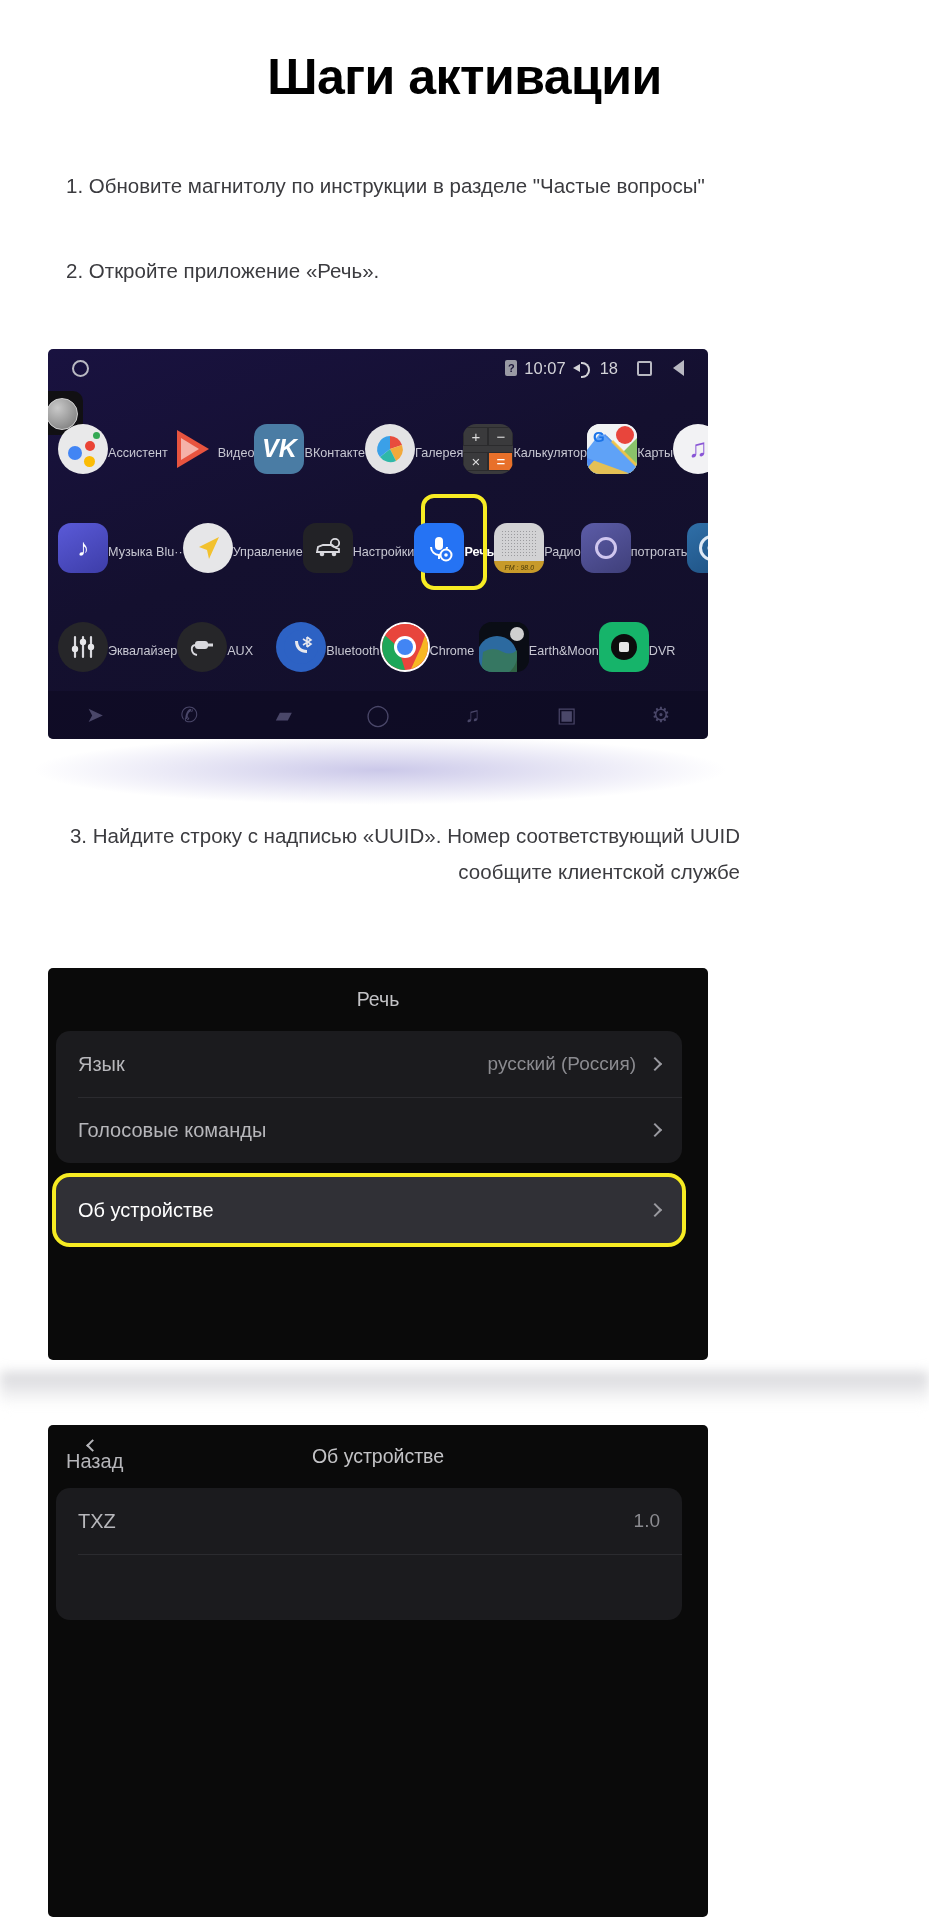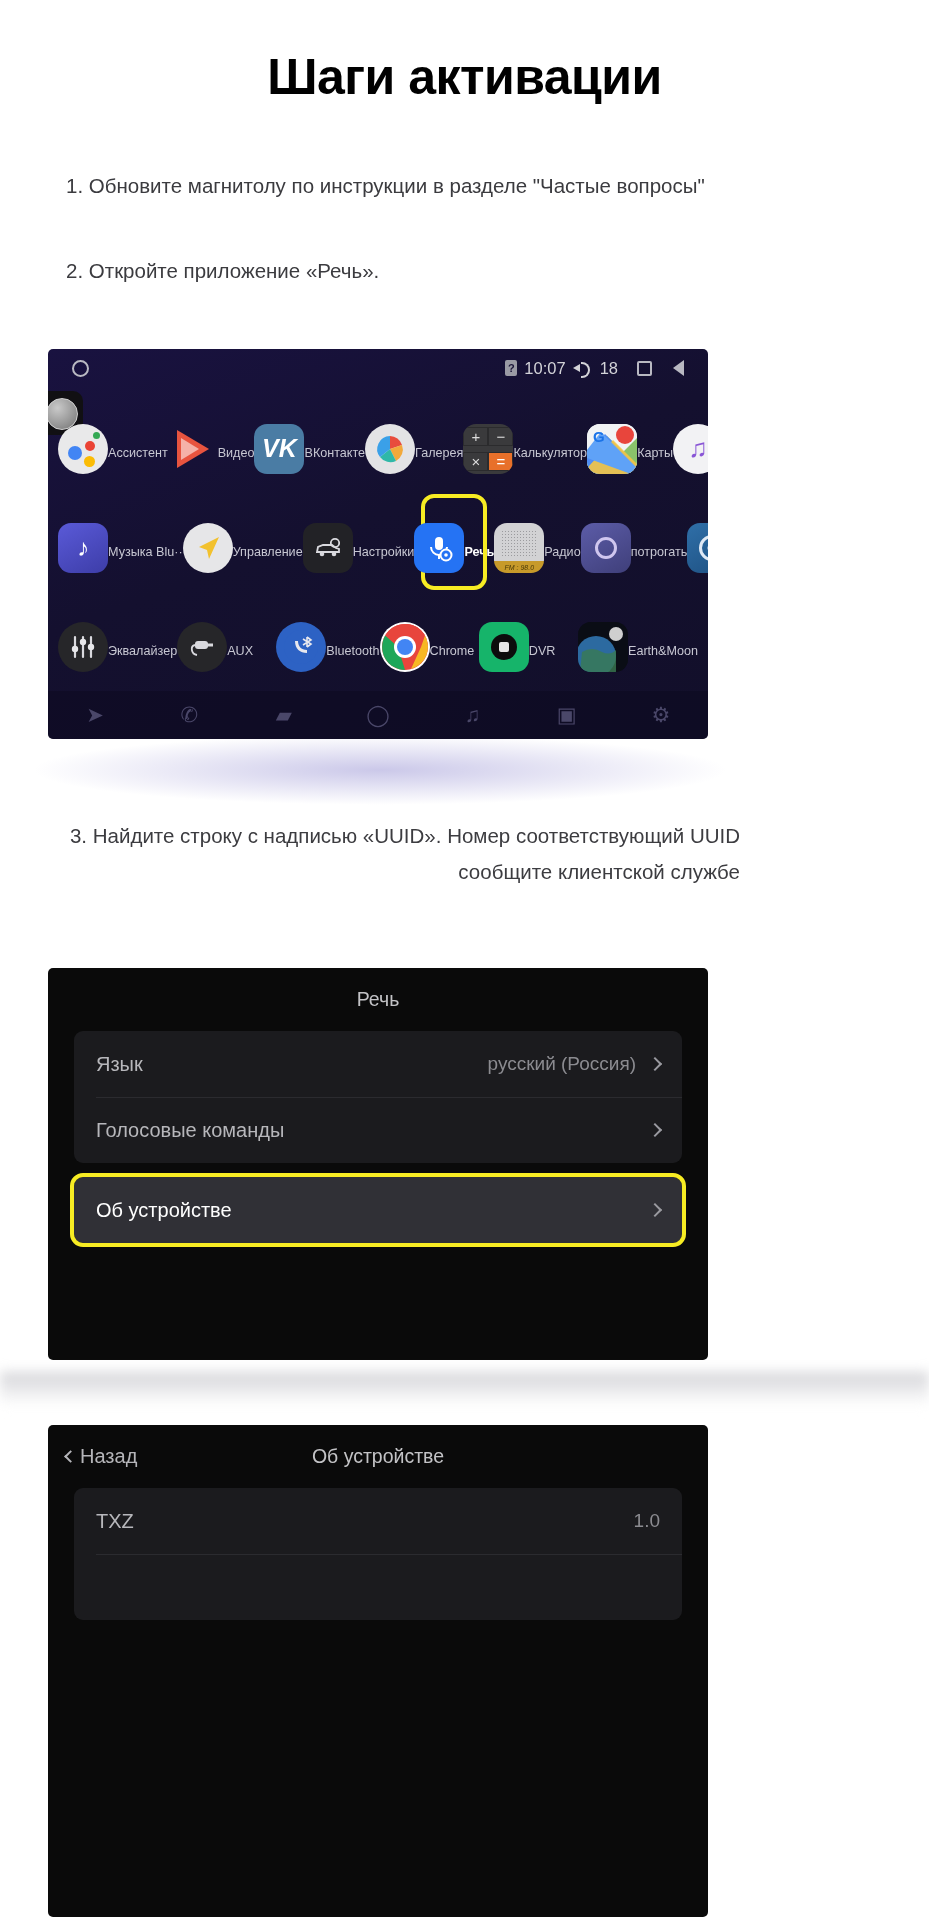--- a/index.html
+++ b/index.html
@@ -262,34 +262,35 @@
     color: #c3c3c6;
     font-size: 19.5px;
   }
   .back-link {
     position: absolute;
     left: 18px;
     display: flex;
     align-items: center;
     color: #b5b5b9;
     font-size: 20px;
+    flex-direction: column;
   }
   .chev-l {
     display:inline-block;
     width: 9px; height: 9px;
     border-left: 2.2px solid #b5b5b9;
     border-bottom: 2.2px solid #b5b5b9;
     transform: rotate(45deg);
     margin-right: 5px;
   }
 
   .group {
-    margin: 0 26px 14px 26px;
+    margin: 0 26px 14px 8px;
     background: #1b1b1e;
-    border-radius: 9px;
+    border-radius: 14px;
     overflow: hidden;
   }
   .group.highlight {
     outline: 4px solid #f7ec23;
     outline-offset: 0px;
     background: #303036;
   }
   .srow {
     height: 66px;
     display: flex;
@@ -545,38 +546,38 @@
               <path d="M43 11.5 A23 23 0 0 1 29 45 L39 23 Z" fill="#f7b723"></path>
               <path d="M23 46 A23 23 0 0 1 3.2 11.5 L16 23 Z" fill="#1ea75a"></path>
               <path d="M3.2 11.5 A23 23 0 0 1 43 11.5 L23 11.5 Z" fill="#e8453c"></path>
               <circle cx="23" cy="23" r="11" fill="#ffffff"></circle>
               <circle cx="23" cy="23" r="8" fill="#4285f4"></circle>
             </svg>
           </div>
           <div class="applabel">Chrome</div>
         </div>
         <div class="appcell">
-          <div class="appicon ic-dvr">
-            <svg width="34" height="34" viewBox="0 0 34 34">
-              <circle cx="17" cy="17" r="13" fill="#0c0c0c"></circle>
-              <rect x="12" y="12" width="10" height="10" rx="2" fill="#e6e6e6"></rect>
-            </svg>
-          </div>
-          <div class="applabel">DVR</div>
-        </div>
-        <div class="appcell">
           <div class="appicon ic-earth">
             <svg width="50" height="50" viewBox="0 0 50 50">
               <rect width="50" height="50" fill="#0a0d15"></rect>
               <circle cx="18" cy="34" r="20" fill="#2c6aa0"></circle>
               <path d="M4 30 q10 -6 20 0 q8 4 14 -2 l0 22 l-36 0 z" fill="#3a7a52" opacity="0.8"></path>
               <circle cx="38" cy="12" r="7" fill="#cfcfcf"></circle>
             </svg>
           </div>
           <div class="applabel">Earth&amp;Moon</div>
+        </div>
+        <div class="appcell">
+          <div class="appicon ic-dvr">
+            <svg width="34" height="34" viewBox="0 0 34 34">
+              <circle cx="17" cy="17" r="13" fill="#0c0c0c"></circle>
+              <rect x="12" y="12" width="10" height="10" rx="2" fill="#e6e6e6"></rect>
+            </svg>
+          </div>
+          <div class="applabel">DVR</div>
         </div>
       </div>
 
     </div>
 
     <div class="navbar">
       <div class="navbtn">➤</div>
       <div class="navbtn">✆</div>
       <div class="navbtn">▰</div>
       <div class="navbtn">◯</div>

